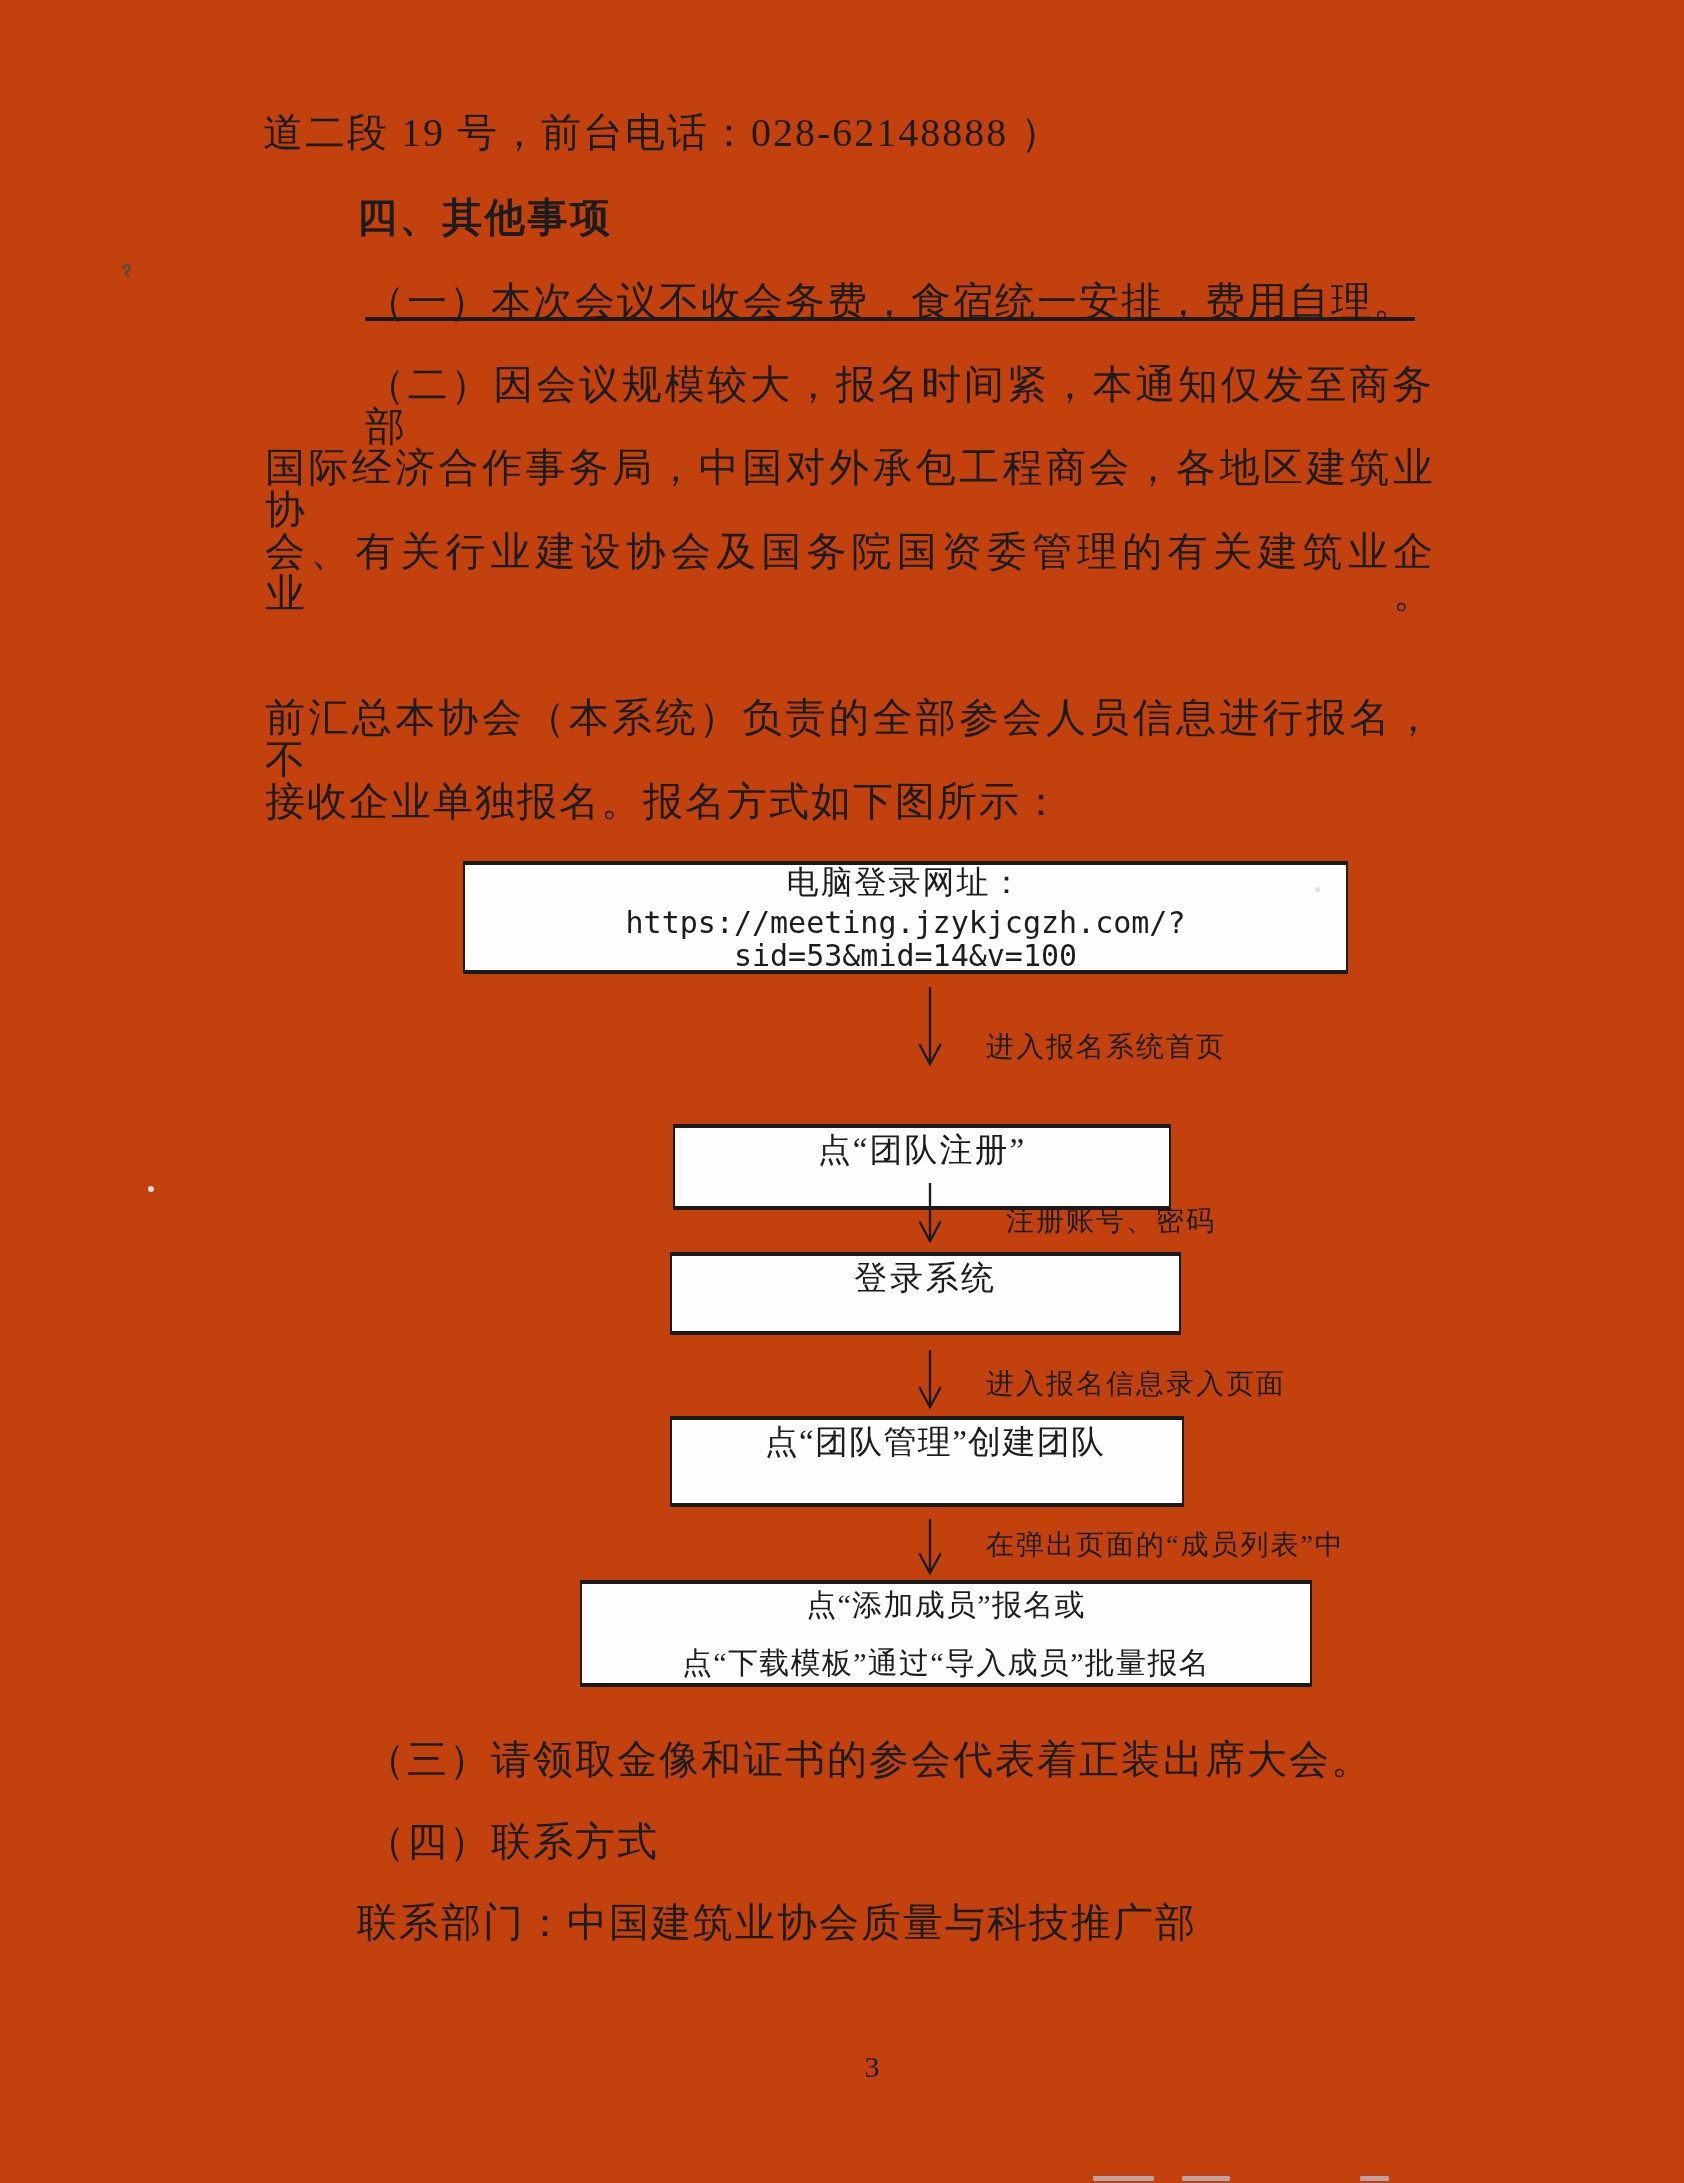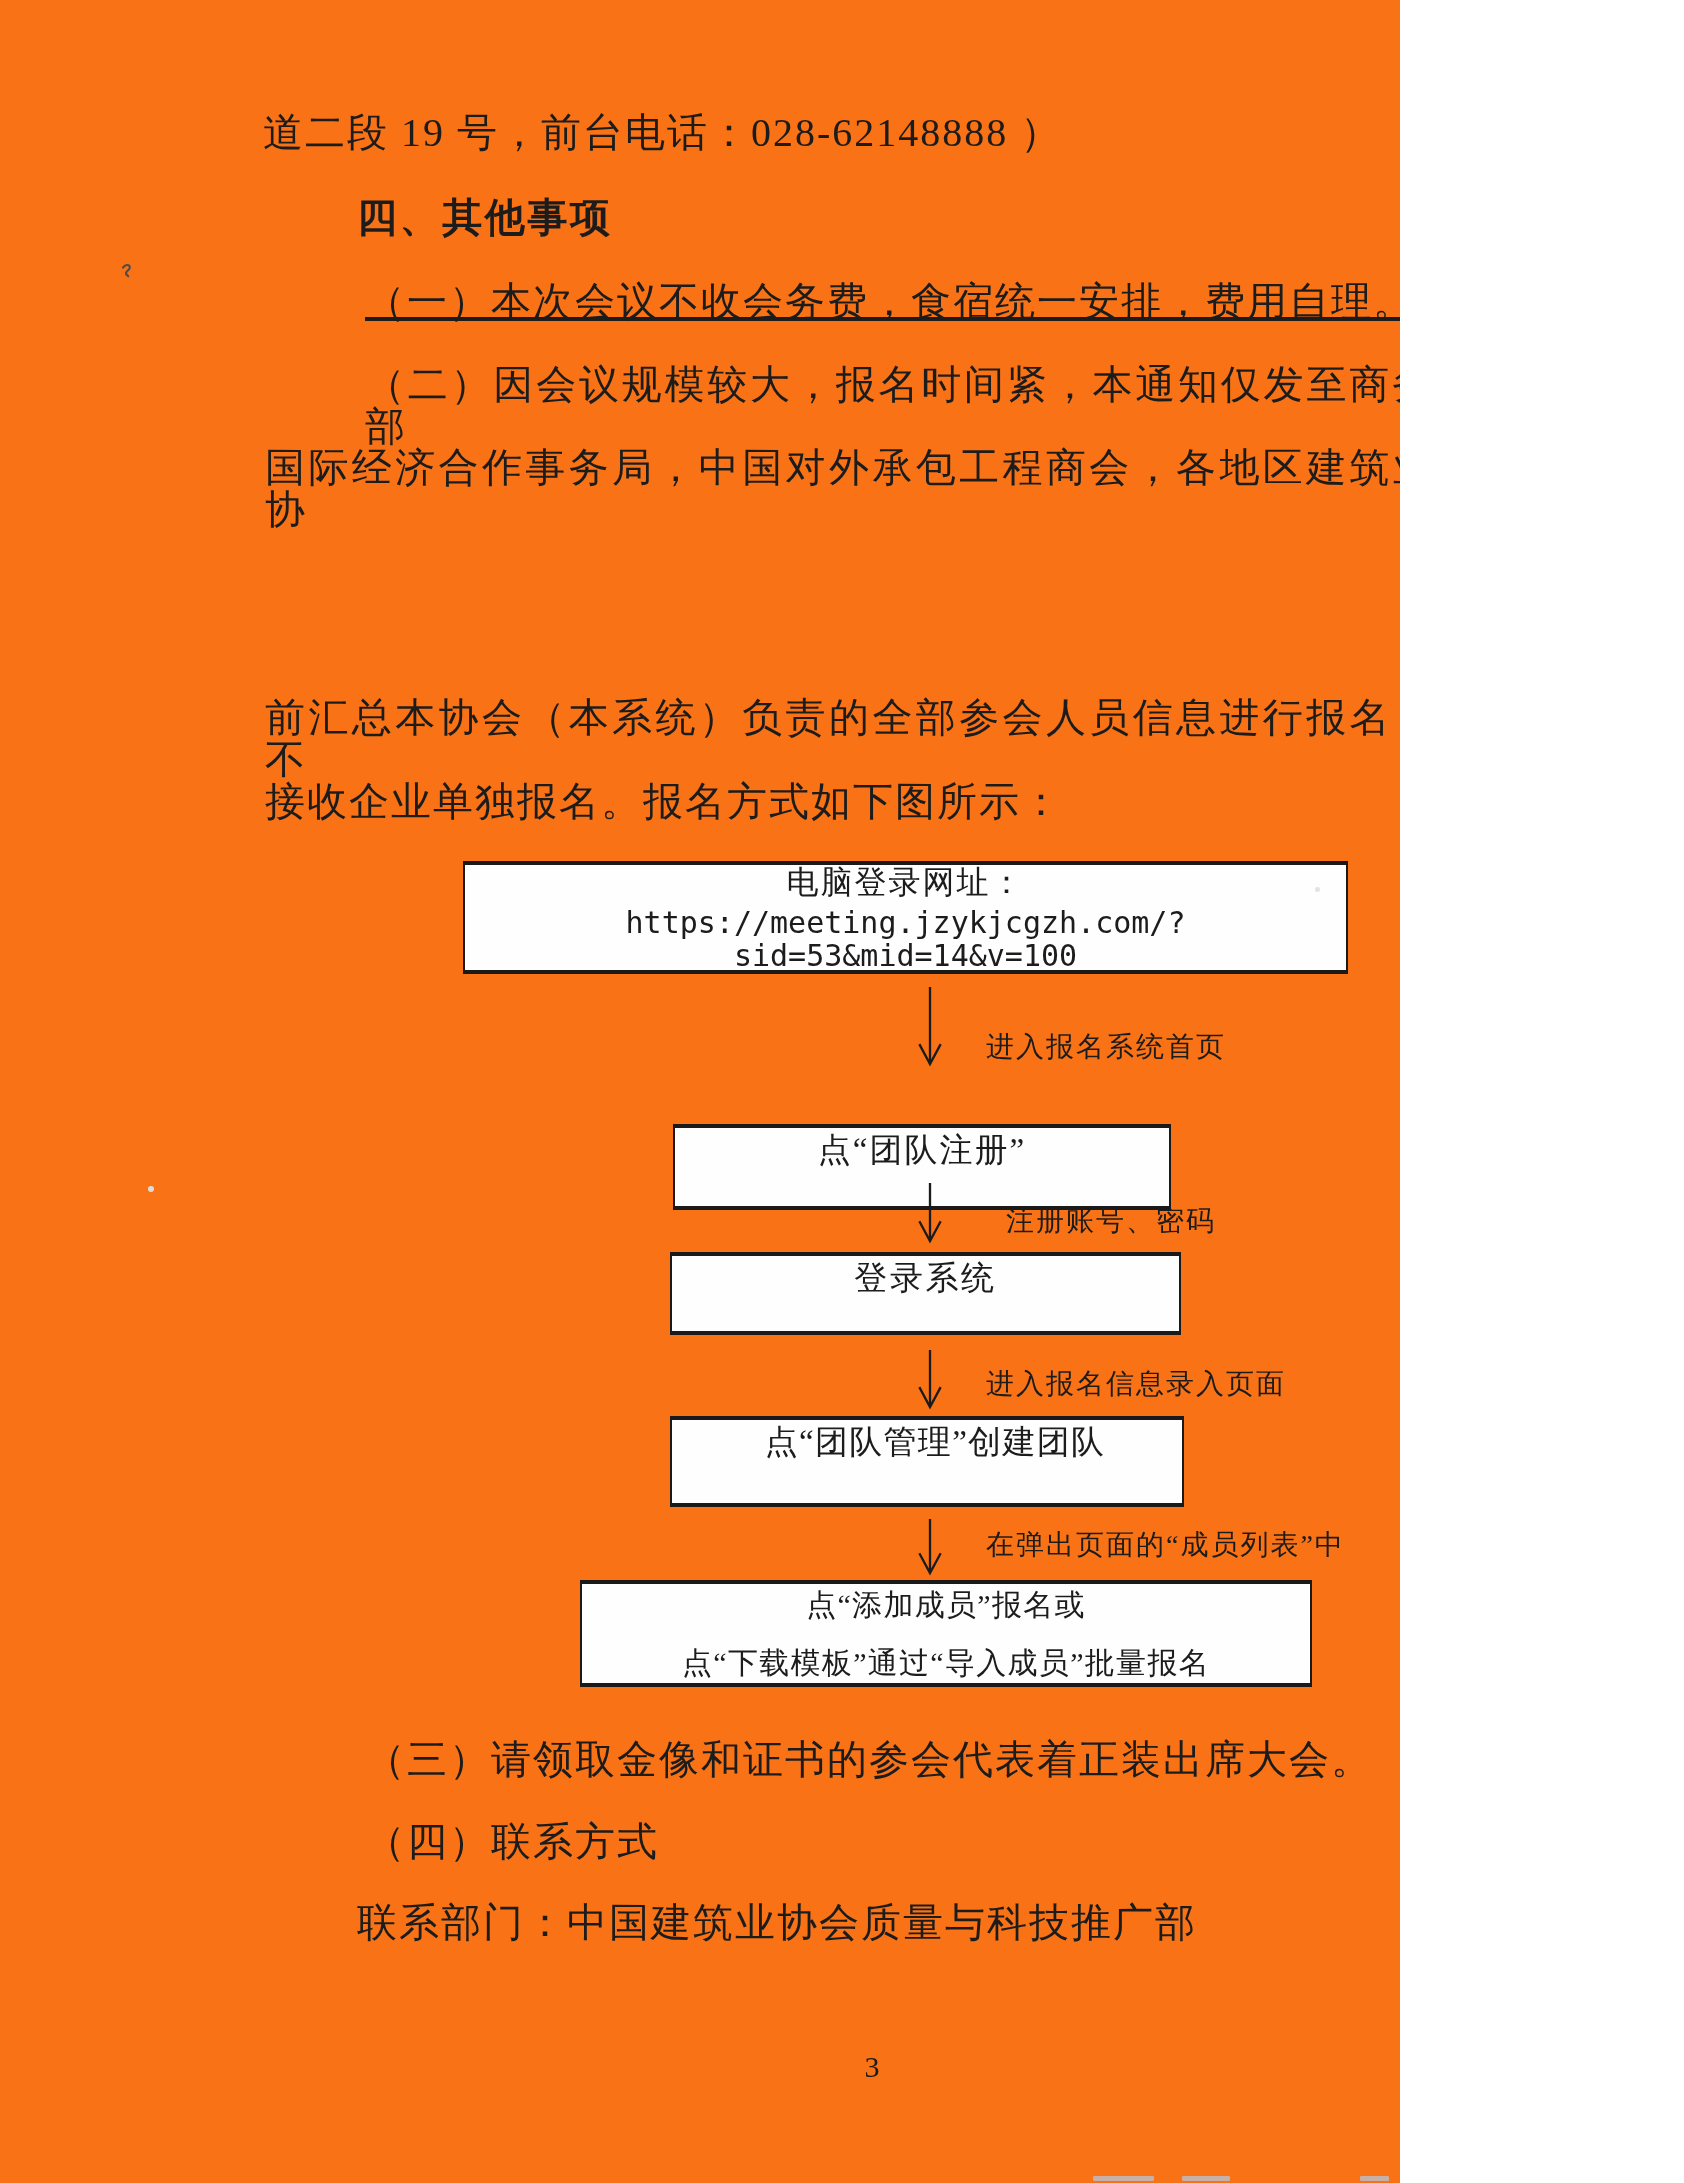--- a/index.html
+++ b/index.html
@@ -1,20 +1,20 @@
 <!DOCTYPE html>
 <html style="font-size:10.6px"><head>
 <meta charset="utf-8">
 <style>
   html,body{margin:0;padding:0;}
   body{background:#ffffff;}
   .page{
     position:relative;
-    width:1400px;height:2183px;
-    background:#f97316;
+    width:1684px;height:2183px;
+    background:#c2410c;
     overflow:hidden;
     font-family:"Liberation Serif","DejaVu Serif",serif;
     color:#1c1c1c;
   }
   
   .tl{
     position:absolute;
     font-size:40px;line-height:42px;
     letter-spacing:2px;
     white-space:nowrap;
@@ -94,20 +94,21 @@
 </head>
 <body>
 
 <div class="page">
 
   <div class="tl l0">道二段 19 号，前台电话：028-62148888 ）</div>
   <div class="tl l1 heading">四、其他事项</div>
   <div class="tl l2">（一）本次会议不收会务费，食宿统一安排，费用自理。</div>
   <div class="tl l3 just">（二）因会议规模较大，报名时间紧，本通知仅发至商务部</div>
   <div class="tl l4 just">国际经济合作事务局，中国对外承包工程商会，各地区建筑业协</div>
+  <div class="tl l5 just">会、有关行业建设协会及国务院国资委管理的有关建筑业企业。</div>
   <div class="tl l7 just">前汇总本协会（本系统）负责的全部参会人员信息进行报名，不</div>
   <div class="tl l8">接收企业单独报名。报名方式如下图所示：</div>
 
   <div class="fbox box1">
     <div class="box1-title">电脑登录网址：</div>
     <div class="box1-url">https://meeting.jzykjcgzh.com/?sid=53&amp;mid=14&amp;v=100</div>
   </div>
 
   <svg class="arrow a1" viewBox="0 0 60 122" preserveAspectRatio="none">
     <line x1="30" y1="0" x2="30" y2="114" stroke="#1b1b1b" stroke-width="3.5"></line>

